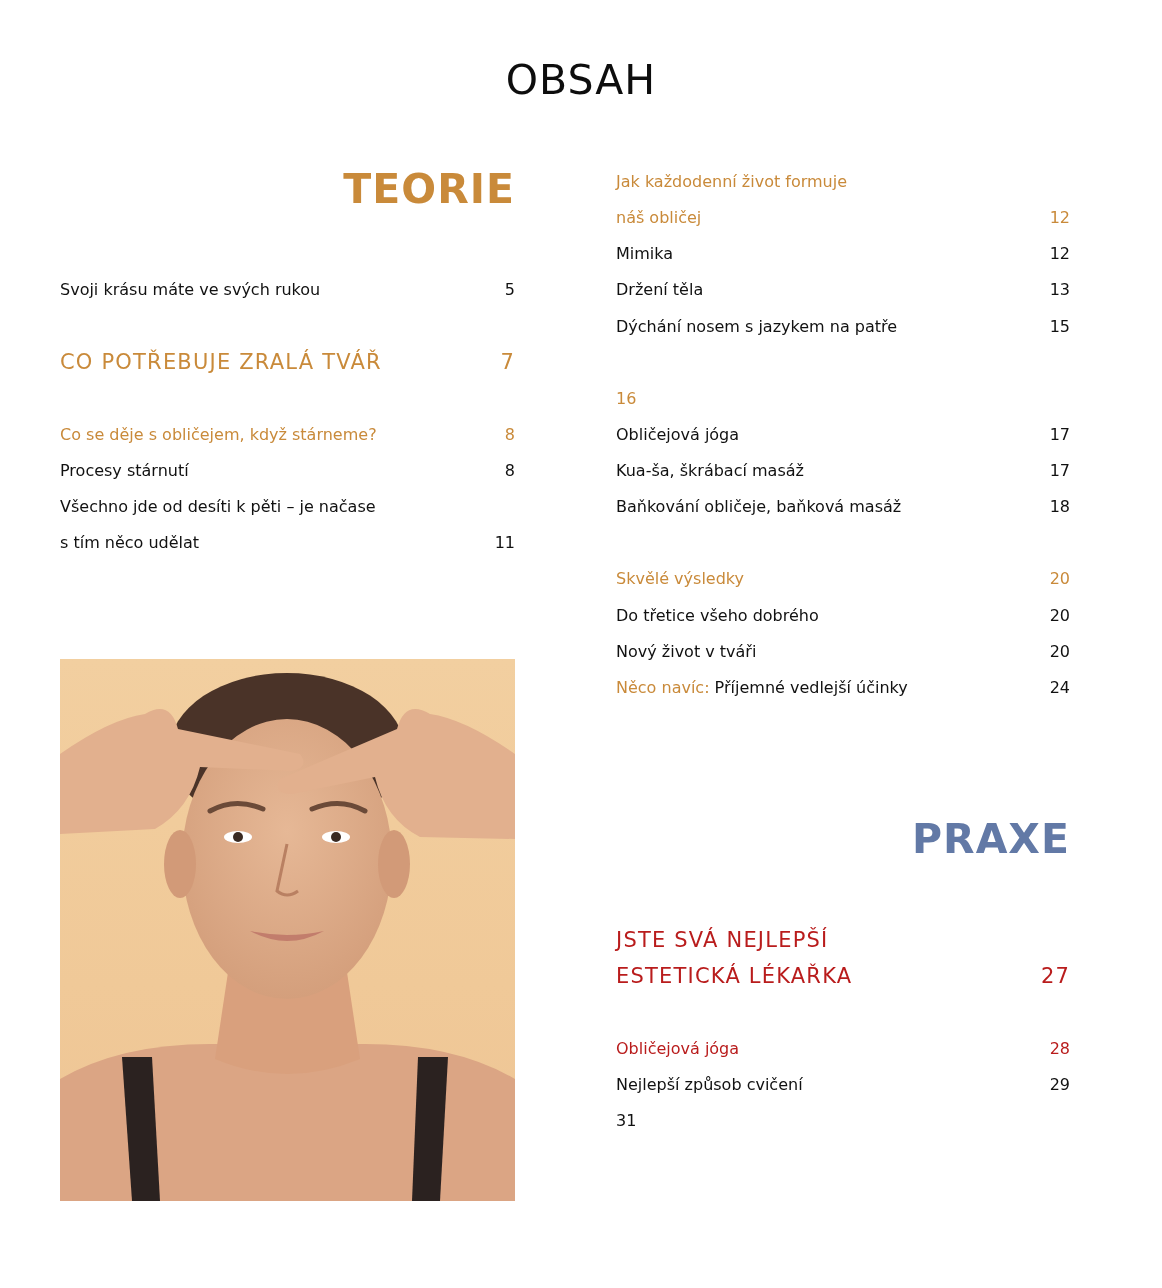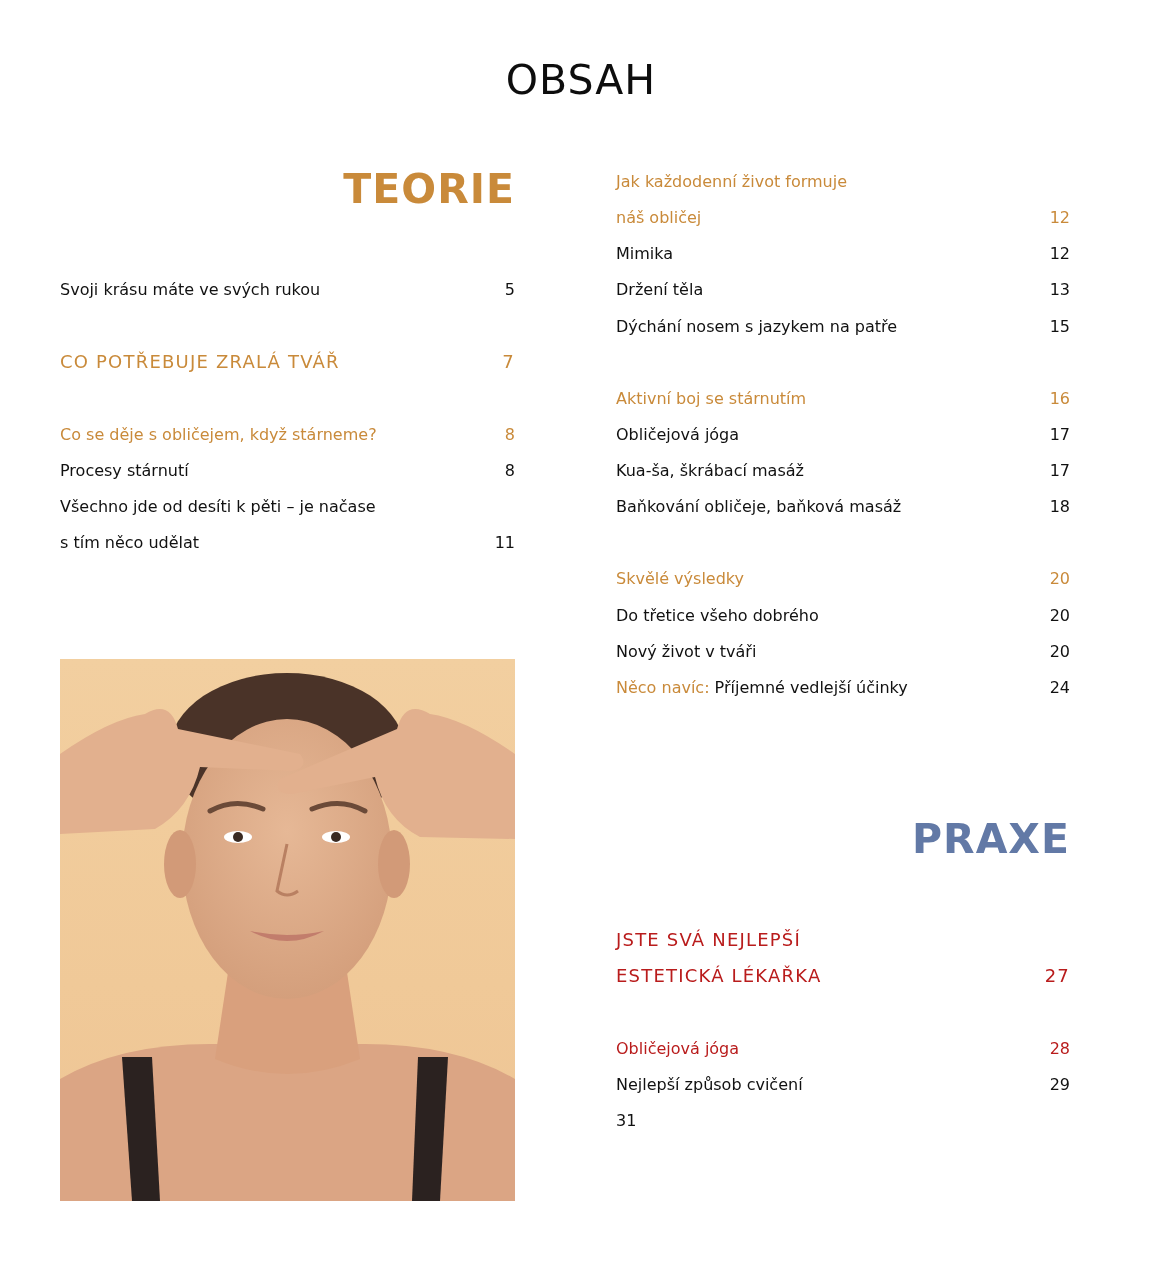--- a/index.html
+++ b/index.html
@@ -20,21 +20,21 @@
   .teorie { left: 60px; width: 455px; top: 165px; color: #c98a3a; }
   .praxe { left: 616px; width: 454px; top: 815px; color: #6279a6; }
   .toc-row {
     position: absolute; display: flex; justify-content: space-between; align-items: baseline;
     font-size: 16px; line-height: 36px; height: 36px; white-space: nowrap;
   }
   .left-col { left: 60px; width: 455px; }
   .right-col { left: 616px; width: 454px; }
   .orange { color: #c98a3a; }
   .blue { color: #b91c1c; }
-  .chapter { font-size: 18px; letter-spacing: 1.2px; }
+  .chapter { font-size: 21px; letter-spacing: 1.2px; }
   .page-num { text-align: right; }
   .photo {
     position: absolute; left: 60px; top: 659px; width: 455px; height: 542px;
     overflow: hidden;
     background: linear-gradient(180deg, #f2cfa0 0%, #f0c998 60%, #eec595 100%);
   }
 </style>
 </head>
 <body>
 
@@ -121,21 +121,20 @@
 </div>
 <div class="toc-row right-col" style="top:272px">
   <span>Držení těla</span>
   <span class="page-num">13</span>
 </div>
 <div class="toc-row right-col" style="top:309px">
   <span>Dýchání nosem s jazykem na patře</span>
   <span class="page-num">15</span>
 </div>
 <div class="toc-row right-col orange" style="top:381px">
-  <span>Aktivní boj se stárnutím</span>
   <span class="page-num">16</span>
 </div>
 <div class="toc-row right-col" style="top:417px">
   <span>Obličejová jóga</span>
   <span class="page-num">17</span>
 </div>
 <div class="toc-row right-col" style="top:453px">
   <span>Kua-ša, škrábací masáž</span>
   <span class="page-num">17</span>
 </div>

